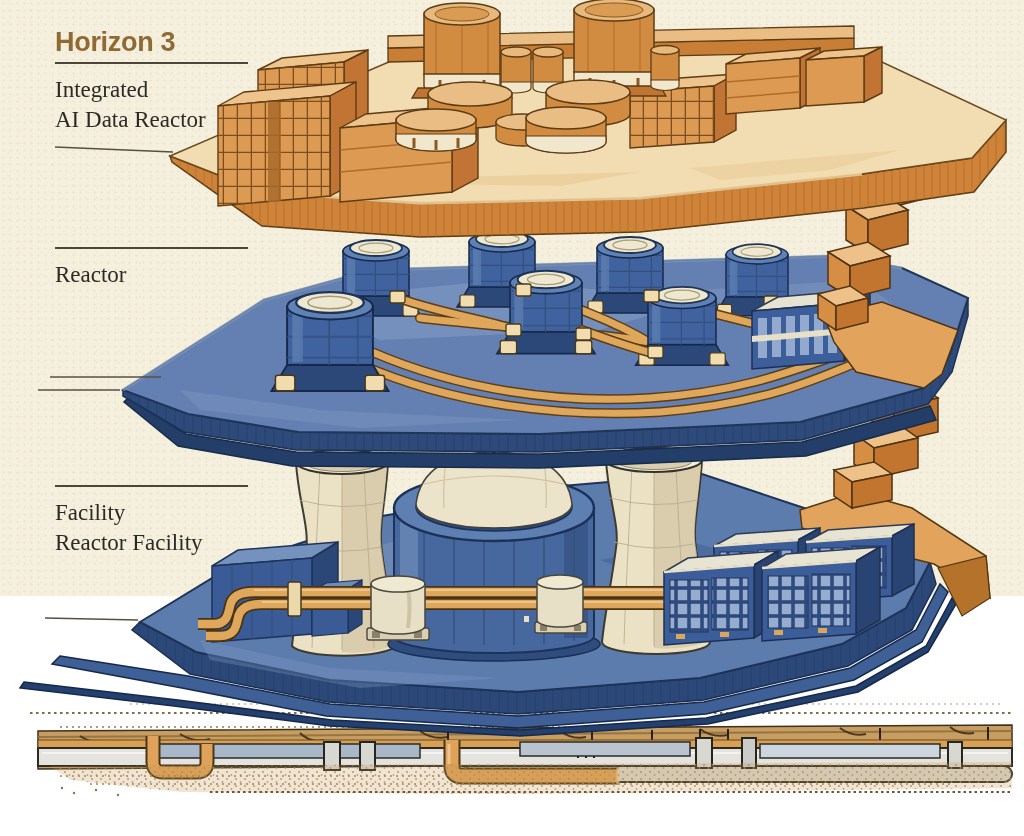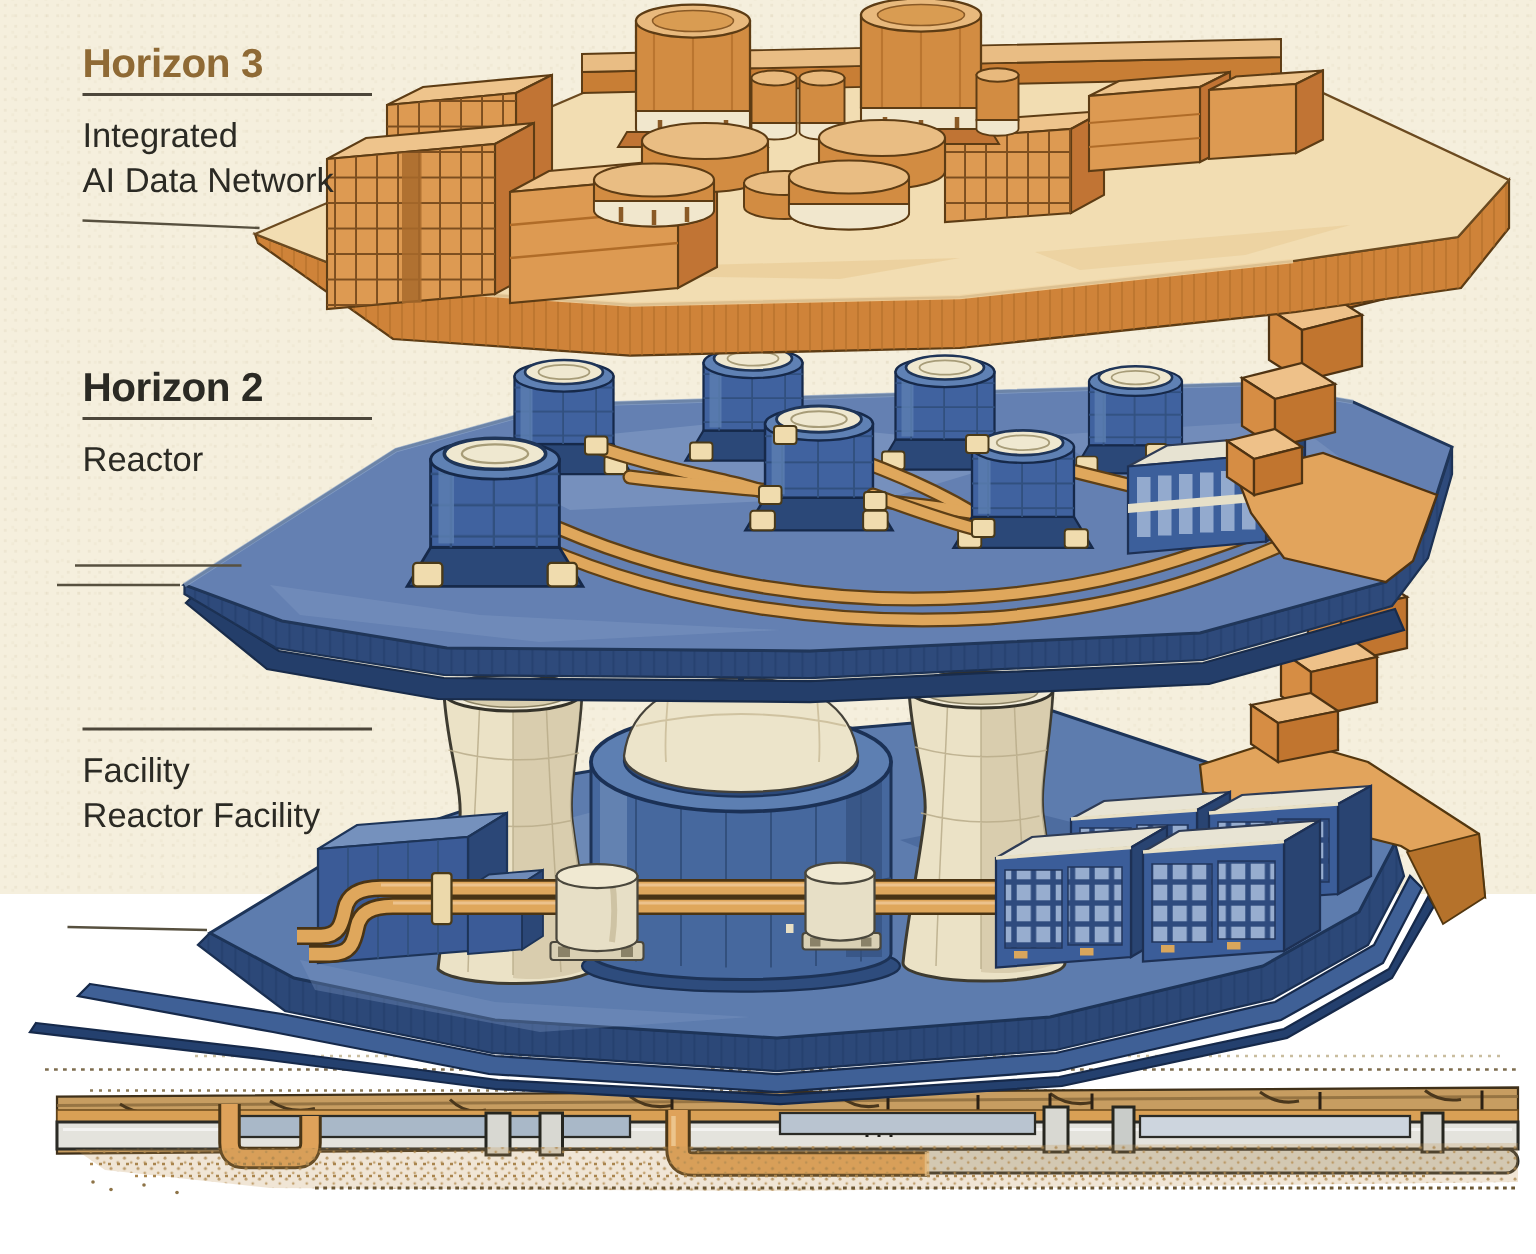--- a/index.html
+++ b/index.html
@@ -10,21 +10,21 @@
     background-image:radial-gradient(rgba(170,150,110,.10) 1px, transparent 1.2px),
                      radial-gradient(rgba(190,170,130,.07) 1px, transparent 1.2px);
     background-size:7px 7px, 11px 11px;
     background-position:0 0, 3px 5px;
   }
   .stage svg{position:absolute;left:0;top:0;}
   .lbl{position:absolute;width:230px;}
   .lbl .ttl{font-size:27px;font-weight:700;letter-spacing:-.3px;color:var(--label-text,#2B2A24);}
   .lbl.h3 .ttl{color:var(--horizon3-heading,#8F6A35);}
   .lbl .rule{width:193px;height:2px;background:#4c463a;margin-top:4px;}
-  .lbl .desc{margin-top:11px;font-size:23px;line-height:30px;color:var(--label-text,#2B2A24);}
+  .lbl .desc{margin-top:11px;font-size:23px;line-height:30px;color:var(--label-text,#2B2A24);font-family:Liberation Serif, serif;}
   .lbl.h3{left:55px;top:27px;}
   .lbl.h2{left:55px;top:243px;}
   .lbl.h1{left:55px;top:481px;}
 </style>
 </head>
 <body>
 
 <div class="stage">
 
 <svg width="1024" height="836" viewBox="0 0 1024 836">
@@ -482,26 +482,25 @@
   <line x1="38" y1="390" x2="120" y2="390"></line>
   <line x1="45" y1="618" x2="138" y2="620"></line>
 </g>
 </svg>
 
 <div class="lbl h3">
   <div class="ttl">Horizon 3</div>
   <div class="rule"></div>
   <div class="desc">
     <div>Integrated</div>
-    <div>AI Data Network</div>
+    <div>AI Data Reactor</div>
   </div>
 </div>
 
 <div class="lbl h2">
-  <div class="ttl">Horizon 2</div>
   <div class="rule"></div>
   <div class="desc">
     <div>Reactor</div>
   </div>
 </div>
 
 <div class="lbl h1">
   <div class="rule"></div>
   <div class="desc">
     <div>Facility</div>

